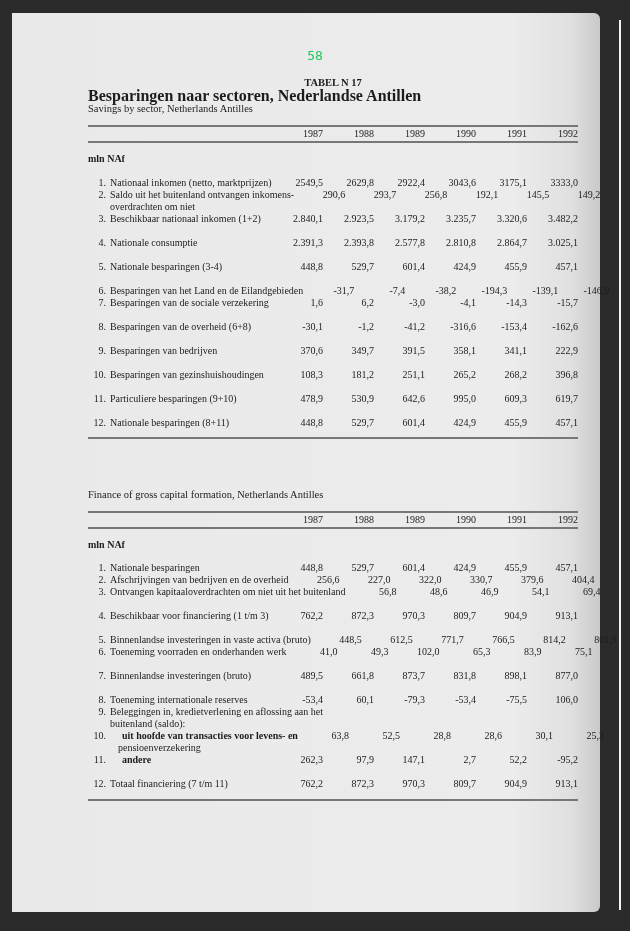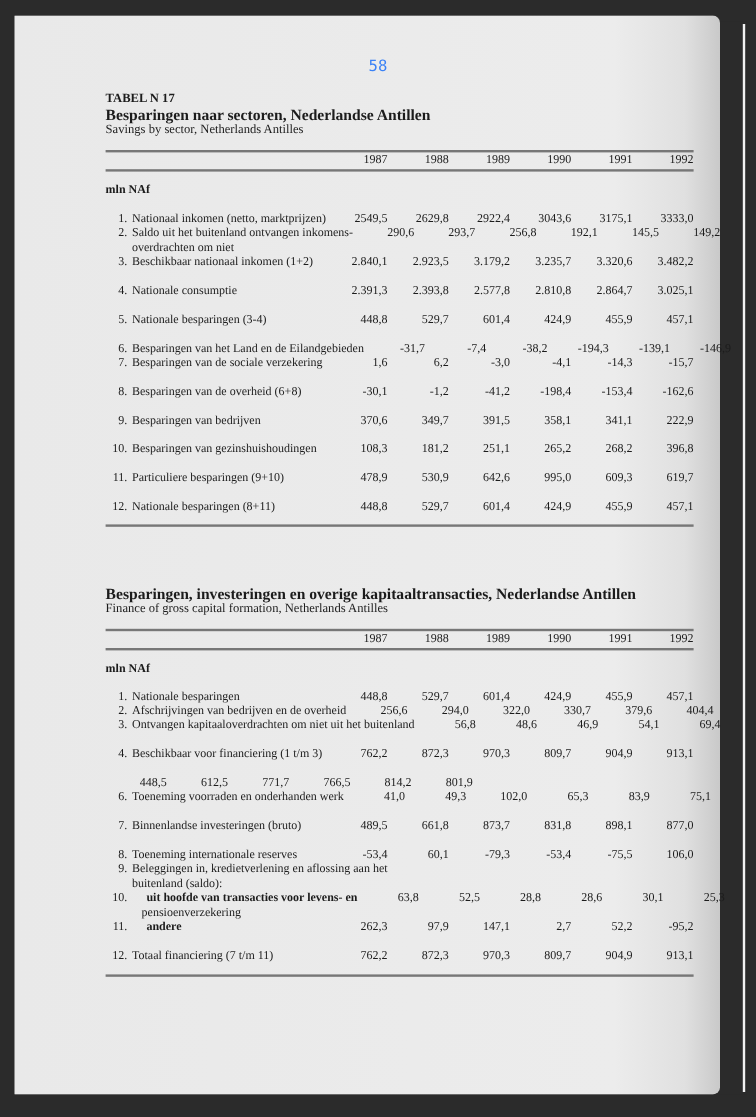--- a/index.html
+++ b/index.html
@@ -15,27 +15,27 @@
   }
   .edge {
     position:absolute; left:600px; top:18px; width:22px; height:894px;
     background:#2b2b2b;
   }
   .edge-line {
     position:absolute; left:619px; top:20px; width:2px; height:890px; background:#f2f2f2;
   }
   .page-number {
     position:absolute; left:0; width:630px; top:48px; text-align:center;
-    font-family:"DejaVu Sans Mono", "Liberation Mono", monospace; font-size:13px; color:#3b82f6;
+    font-family:"DejaVu Sans Mono", "Liberation Mono", monospace; font-size:13px; color:#22c55e;
   }
   .tbl {
     position:absolute; left:88px; width:490px;
   }
-  .tbl .tno { font-weight:bold; font-size:10.5px; line-height:13px; }
-  .tbl .ttl { font-weight:bold; font-size:13px; line-height:13px; }
+  .tbl .tno { font-weight:bold; font-size:10.5px; line-height:13px;text-align:center; }
+  .tbl .ttl { font-weight:bold; font-size:16px; line-height:13px; }
   .tbl .sub { font-size:10.5px; line-height:13px; }
   .rule { height:0; border-top:2px solid #777; }
   .hdr {
     display:flex; justify-content:flex-end; font-size:10px; height:14px; line-height:14px;
   }
   .hdr span, .vals span { width:51px; text-align:right; display:inline-block; }
   .unit {
     font-size:10px; font-weight:bold; text-align:left; padding-right:132px; margin-top:10px; height:14px;
   }
   .row {
@@ -162,21 +162,21 @@
       </div>
   </div>
   <div style="height:12px"></div>
 
   <div class="row">
     <div class="lbl"><span class="num">8.</span><span>Besparingen van de overheid (6+8)</span></div>
     <div class="vals">
         <span>-30,1</span>
         <span>-1,2</span>
         <span>-41,2</span>
-        <span>-198,4</span>
+        <span>-316,6</span>
         <span>-153,4</span>
         <span>-162,6</span>
       </div>
   </div>
   <div style="height:12px"></div>
 
   <div class="row">
     <div class="lbl"><span class="num">9.</span><span>Besparingen van bedrijven</span></div>
     <div class="vals">
         <span>370,6</span>
@@ -223,21 +223,20 @@
         <span>601,4</span>
         <span>424,9</span>
         <span>455,9</span>
         <span>457,1</span>
       </div>
   </div>
   <div class="rule" style="margin-top:8px;"></div>
 </div>
 
 <div class="tbl" style="top:488px;">
-  <div class="ttl">Besparingen, investeringen en overige kapitaaltransacties, Nederlandse Antillen</div>
   <div class="sub">Finance of gross capital formation, Netherlands Antilles</div>
   <div class="rule" style="margin-top:10px;"></div>
   <div class="hdr">
     <span>1987</span>
     <span>1988</span>
     <span>1989</span>
     <span>1990</span>
     <span>1991</span>
     <span>1992</span>
   </div>
@@ -255,21 +254,21 @@
         <span>424,9</span>
         <span>455,9</span>
         <span>457,1</span>
       </div>
   </div>
 
   <div class="row">
     <div class="lbl"><span class="num">2.</span><span>Afschrijvingen van bedrijven en de overheid</span></div>
     <div class="vals">
         <span>256,6</span>
-        <span>294,0</span>
+        <span>227,0</span>
         <span>322,0</span>
         <span>330,7</span>
         <span>379,6</span>
         <span>404,4</span>
       </div>
   </div>
 
   <div class="row">
     <div class="lbl"><span class="num">3.</span><span>Ontvangen kapitaaloverdrachten om niet uit het buitenland</span></div>
     <div class="vals">
@@ -290,20 +289,21 @@
         <span>872,3</span>
         <span>970,3</span>
         <span>809,7</span>
         <span>904,9</span>
         <span>913,1</span>
       </div>
   </div>
   <div style="height:12px"></div>
 
   <div class="row">
+    <div class="lbl"><span class="num">5.</span><span>Binnenlandse investeringen in vaste activa (bruto)</span></div>
     <div class="vals">
         <span>448,5</span>
         <span>612,5</span>
         <span>771,7</span>
         <span>766,5</span>
         <span>814,2</span>
         <span>801,9</span>
       </div>
   </div>
 

